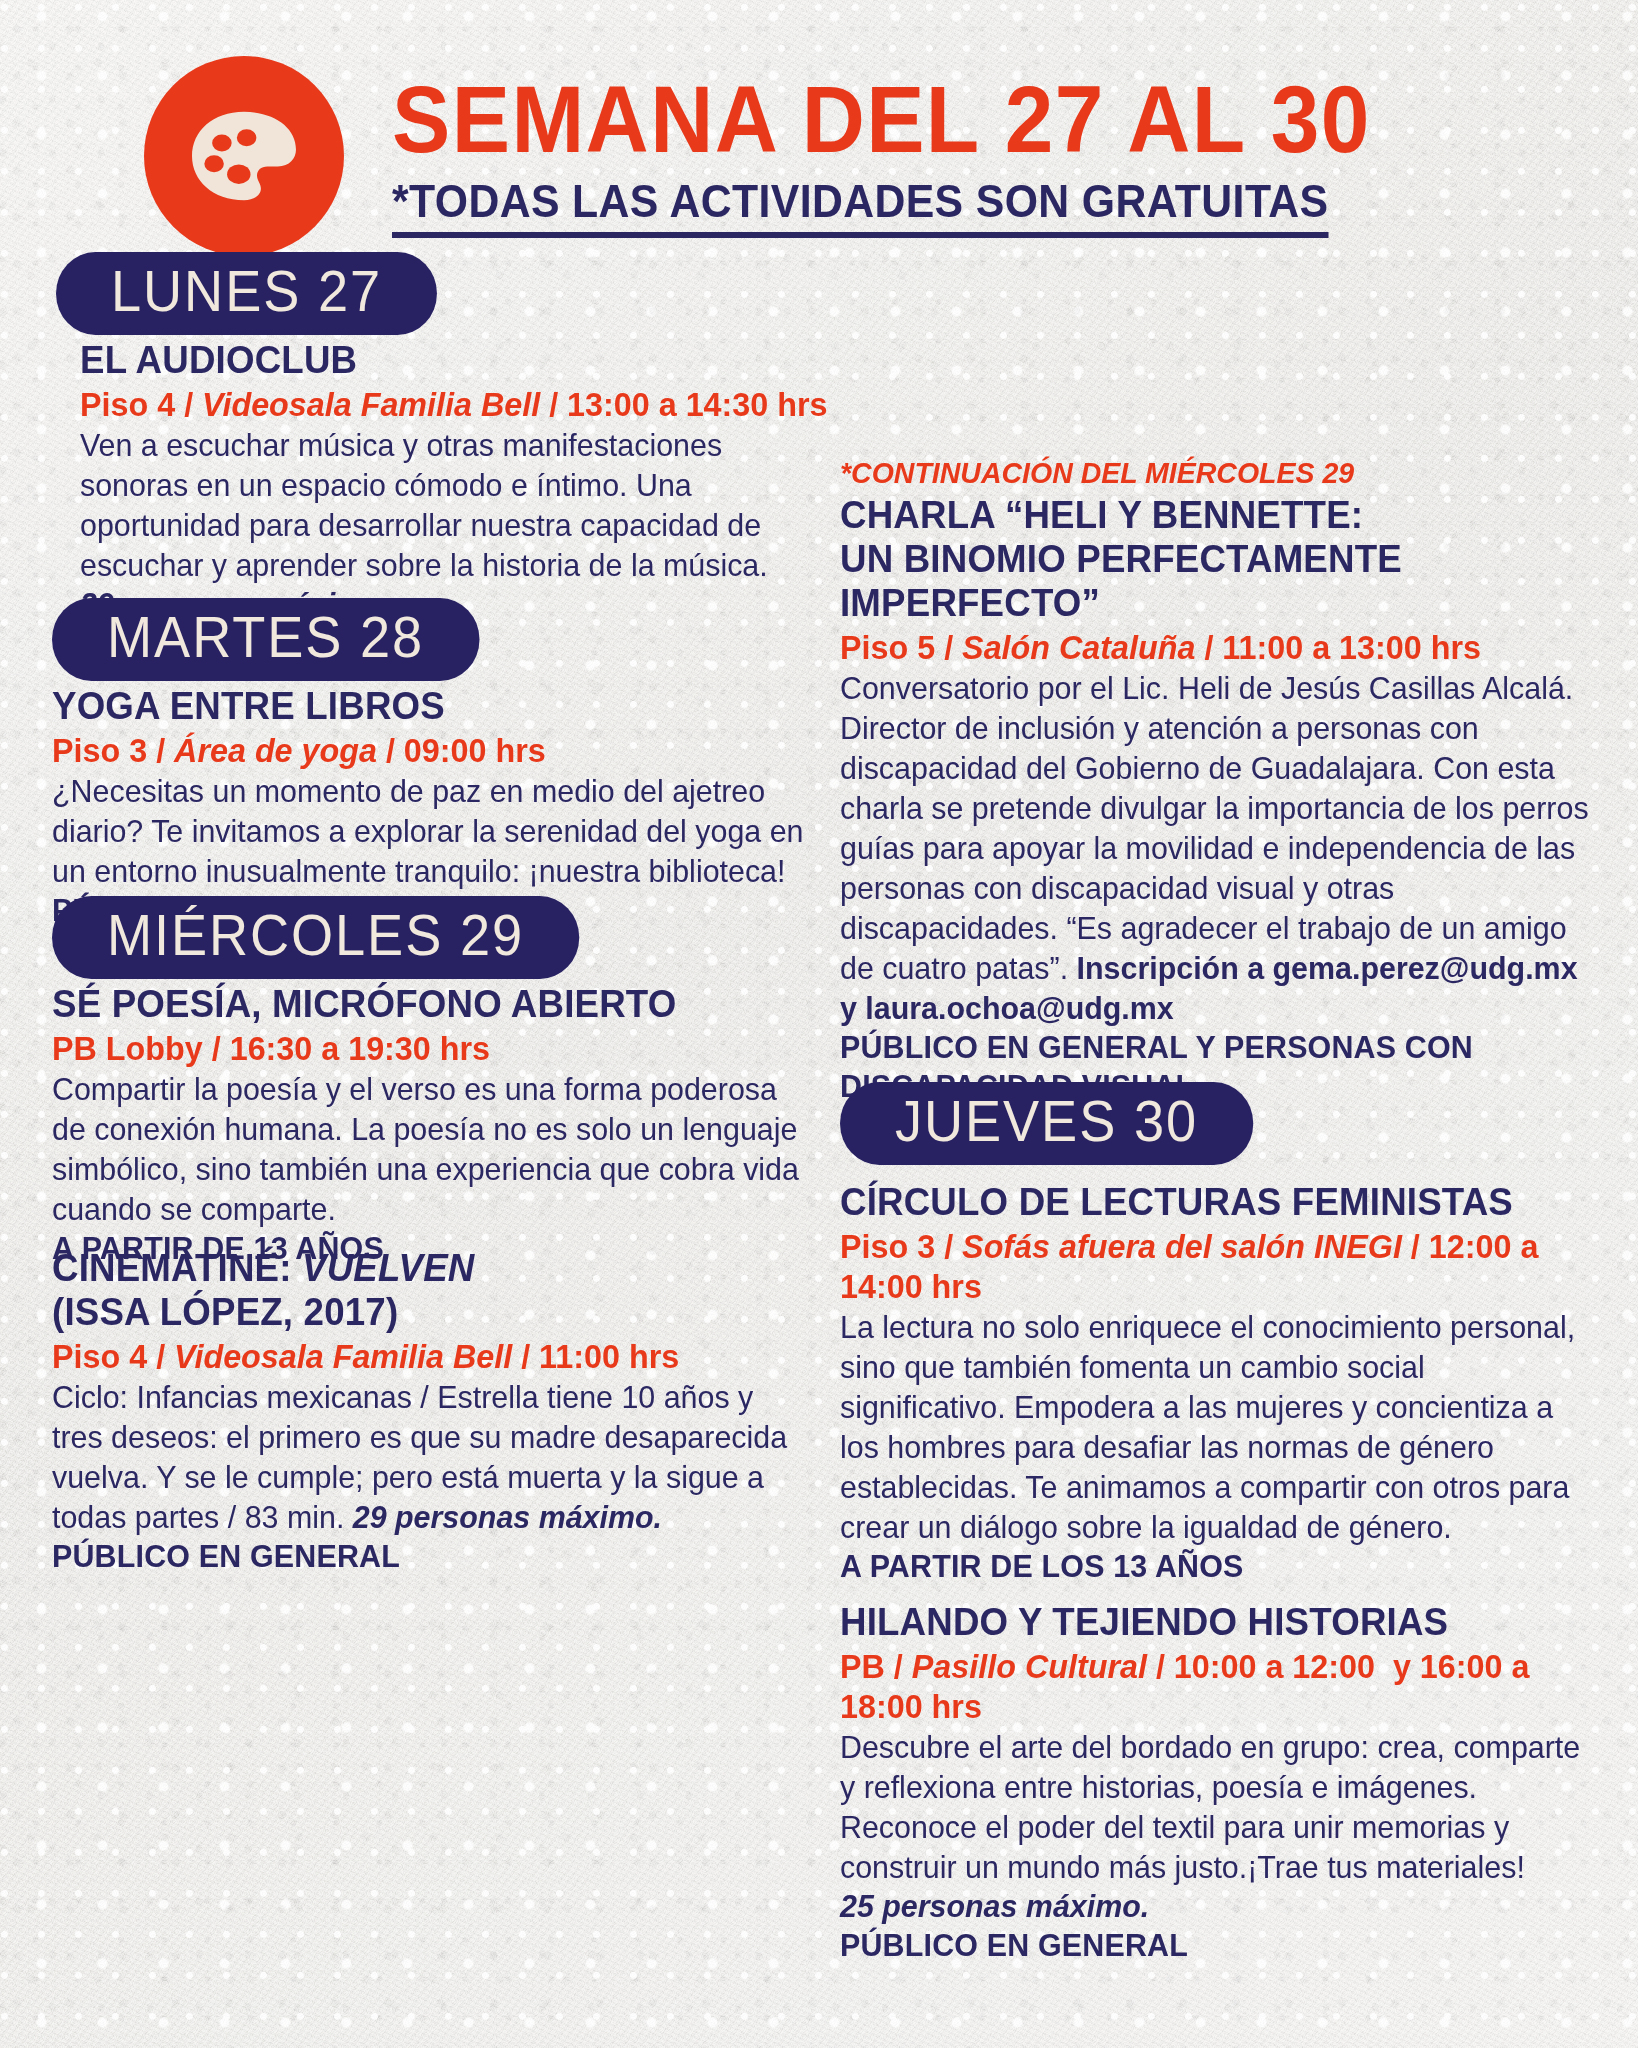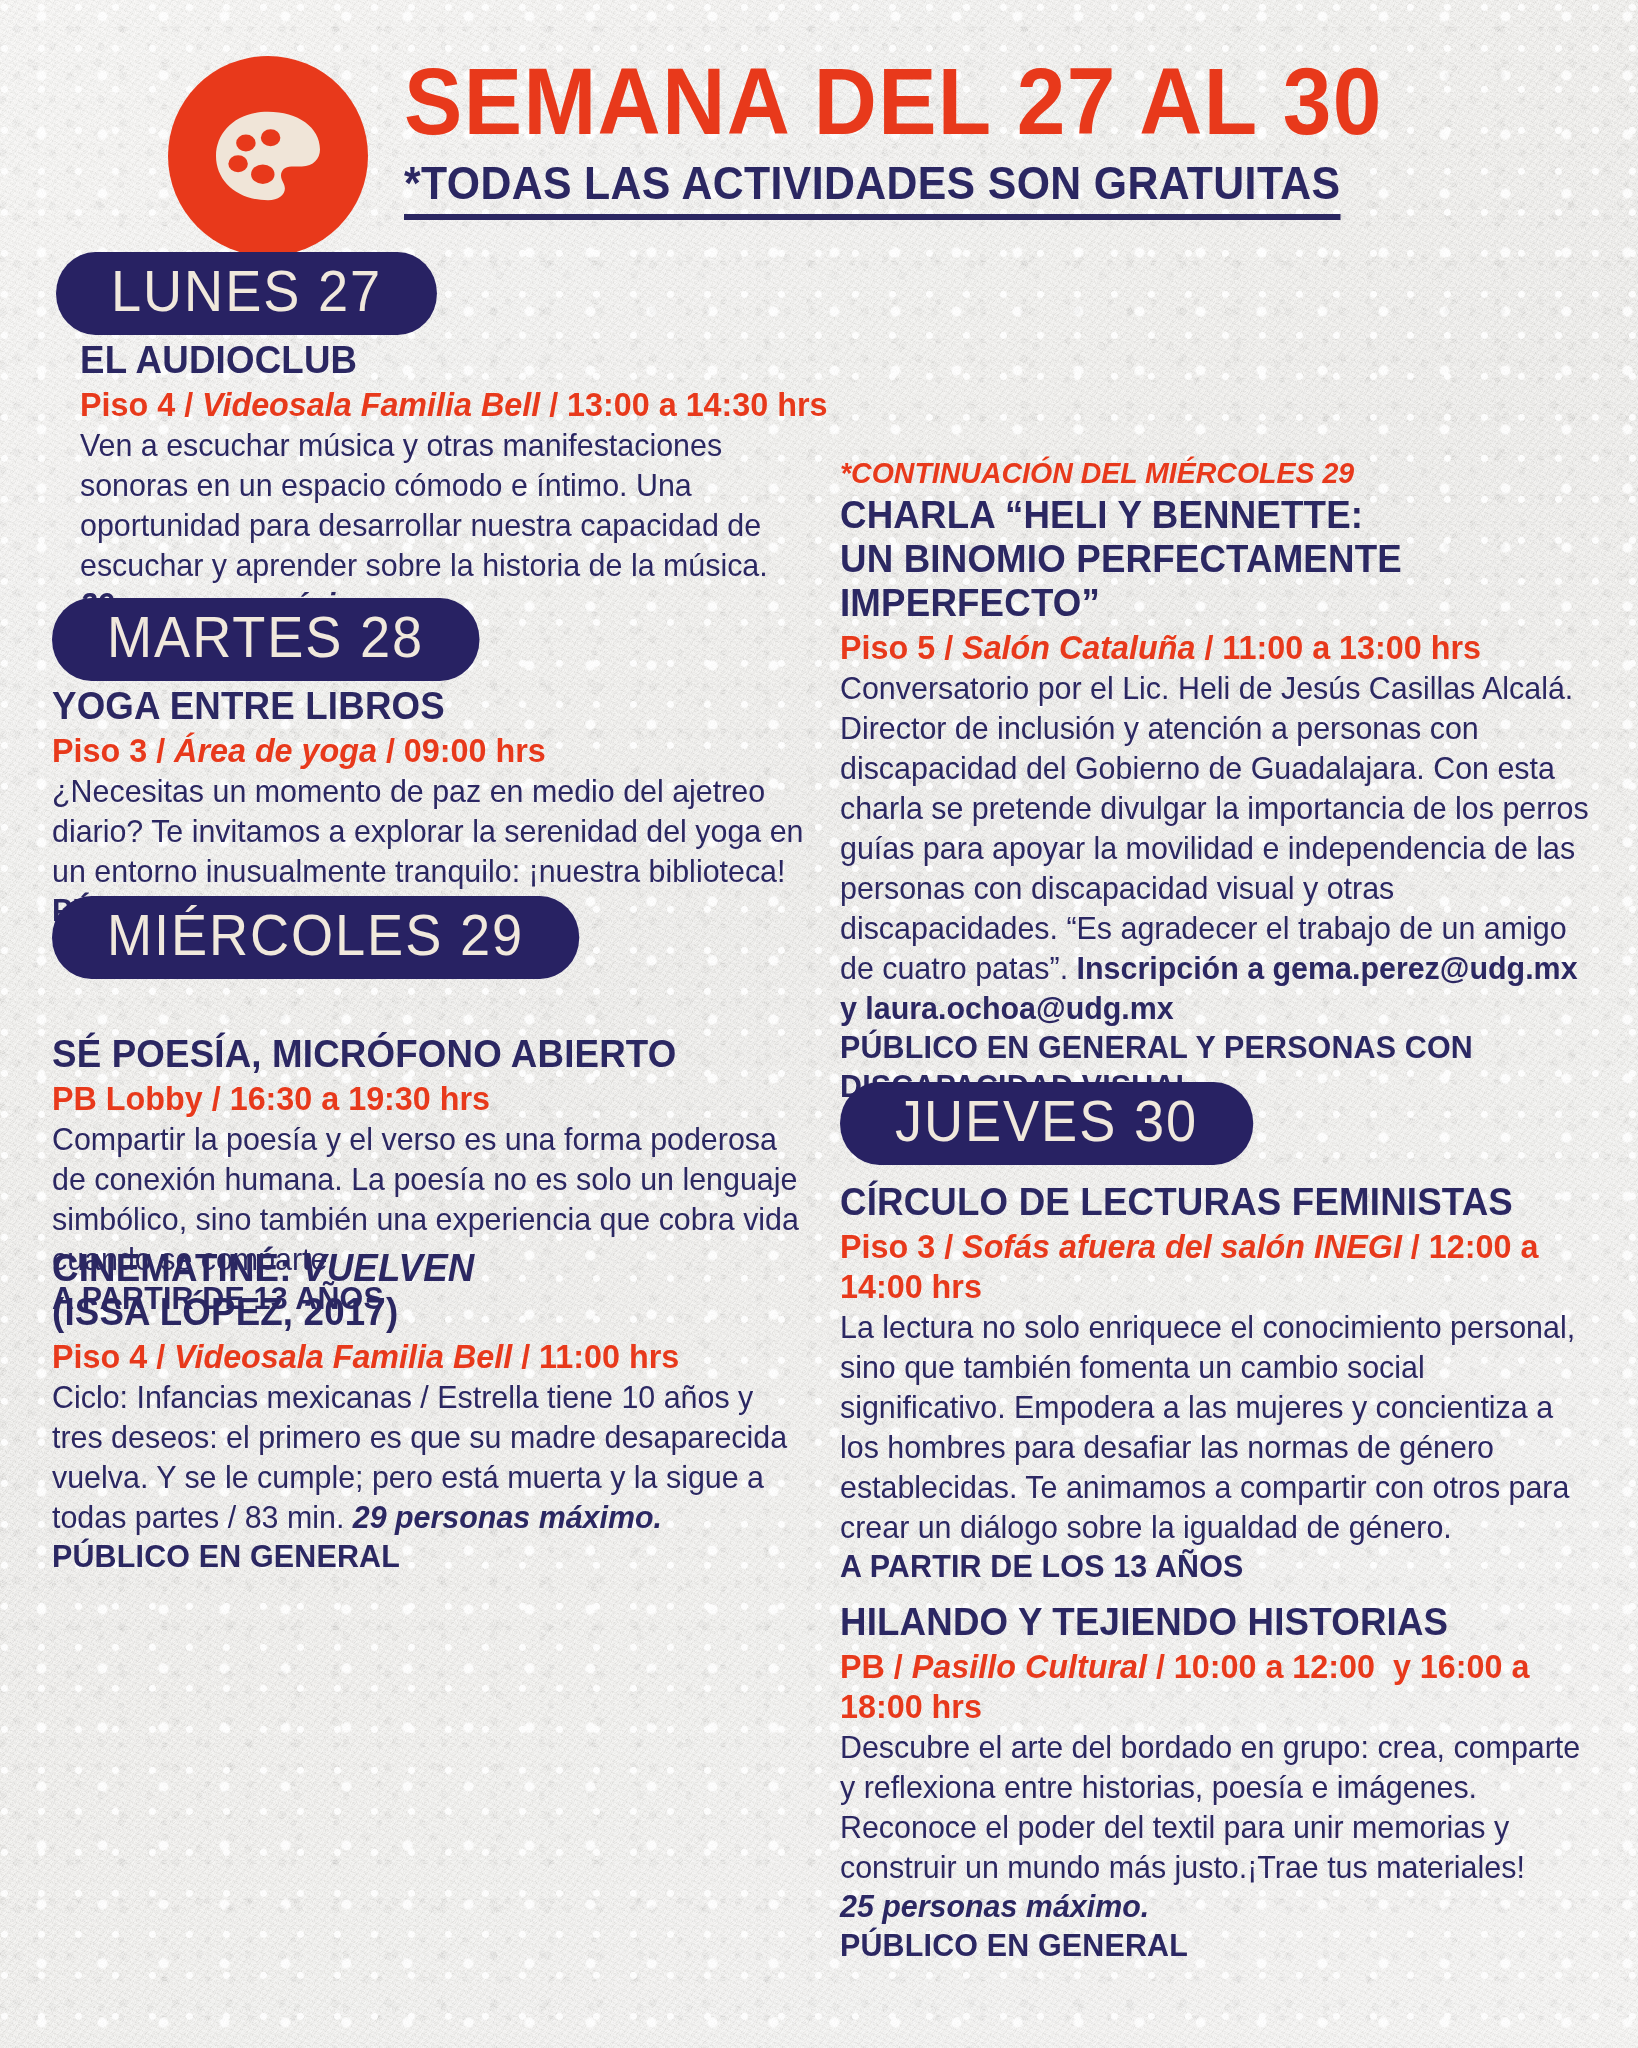--- a/index.html
+++ b/index.html
@@ -51,23 +51,23 @@
       repeating-radial-gradient(circle at 30% 40%, rgba(255,255,255,.5) 0 1px, rgba(0,0,0,.02) 1px 2px),
       repeating-radial-gradient(circle at 70% 60%, rgba(0,0,0,.025) 0 1px, rgba(255,255,255,.4) 1px 3px);
     background-size: 9px 9px, 13px 13px;
   }
 
   #poster{ position:relative; z-index:2; width:1638px; height:2048px; }
 
   
   .header{
     position:absolute;
-    left:168px; top:52px;
+    left:144px; top:52px;
     width:1420px;
-    display:flex; align-items:flex-start; gap:36px;
+    display:flex; align-items:center; gap:48px;
   }
   .logo{
     width:200px; height:200px; flex:0 0 200px;
     border-radius:50%;
     background:var(--red);
     display:flex; align-items:center; justify-content:center;
     margin-top:4px;
   }
   .logo svg{ width:130px; height:130px; display:block; }
 
@@ -250,21 +250,21 @@
       <div class="ev-title">YOGA ENTRE LIBROS</div>
       <div class="ev-meta"><b>Piso 3</b> / <em>Área de yoga</em> / <b>09:00 hrs</b></div>
       <div class="ev-body">¿Necesitas un momento de paz en medio del ajetreo diario? Te invitamos a explorar la serenidad del yoga en un entorno inusualmente tranquilo: ¡nuestra biblioteca!</div>
       <div class="ev-audience">PÚBLICO EN GENERAL</div>
     </div>
 
     <div style="position:absolute; left:0; top:896px;">
       <div class="day-pill">MIÉRCOLES 29</div>
     </div>
 
-    <div style="position:absolute; left:0; top:1032px; width:755px;" class="event">
+    <div style="position:absolute; left:0; top:982px; width:755px;" class="event">
       <div class="ev-title">SÉ POESÍA, MICRÓFONO ABIERTO</div>
       <div class="ev-meta"><b>PB Lobby</b> / <b>16:30 a 19:30 hrs</b></div>
       <div class="ev-body">Compartir la poesía y el verso es una forma poderosa de conexión humana. La poesía no es solo un lenguaje simbólico, sino también una experiencia que cobra vida cuando se comparte.</div>
       <div class="ev-audience">A PARTIR DE 13 AÑOS</div>
     </div>
 
     <div style="position:absolute; left:0; top:1222px; width:755px;margin-top:24px;" class="event">
       <div class="ev-title">CINEMATINÉ: <em>VUELVEN</em><br>(ISSA LÓPEZ, 2017)</div>
       <div class="ev-meta"><b>Piso 4</b> / <em>Videosala Familia Bell</em> / <b>11:00 hrs</b></div>
       <div class="ev-body">Ciclo: Infancias mexicanas / Estrella tiene 10 años y tres deseos: el primero es que su madre desaparecida vuelva. Y se le cumple; pero está muerta y la sigue a todas partes / 83 min. <i>29 personas máximo.</i></div>

